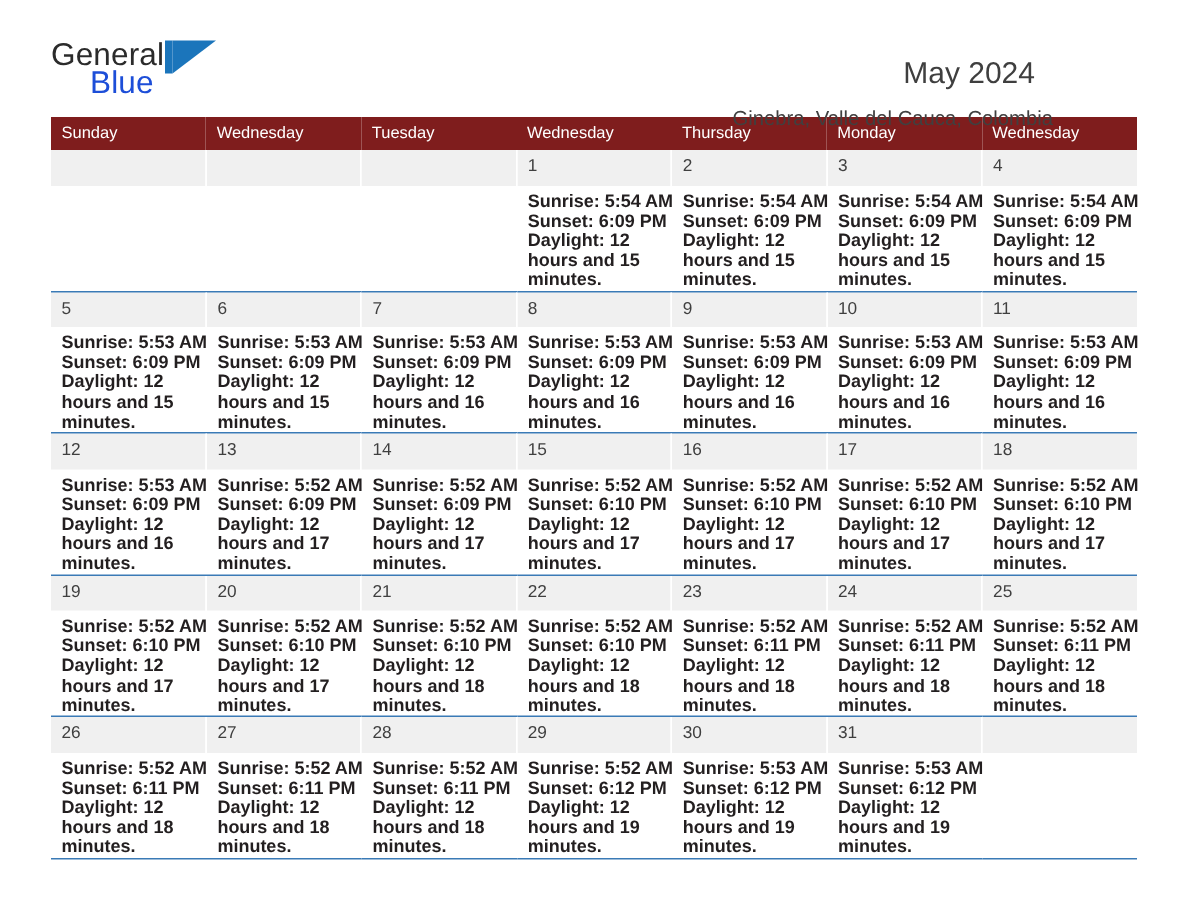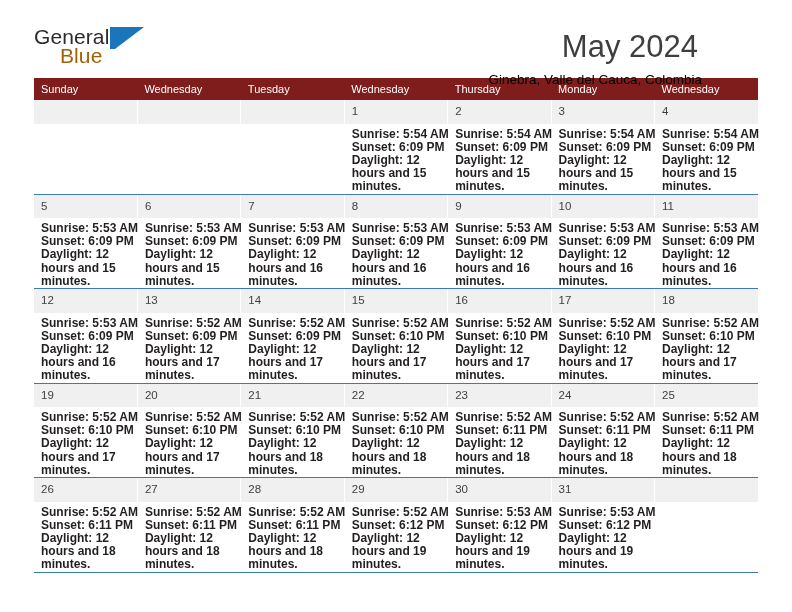--- a/index.html
+++ b/index.html
@@ -44,21 +44,21 @@
     top: 0;
     font-size: 21px;
     color: #2b2b2b;
     letter-spacing: .1px;
   }
   .logo-blue {
     position: absolute;
     left: 26px;
     top: 19px;
     font-size: 21px;
-    color: #a16207;
+    color: #1d4ed8;
     letter-spacing: .1px;
   }
   .logo-mark {
     position: absolute;
     left: 76px;
     top: 1px;
     width: 34px;
     height: 22px;
   }
   .logo-mark .bar {
@@ -77,29 +77,29 @@
     height: 0;
     border-top: 22px solid #1b75bb;
     border-right: 29px solid transparent;
   }
 
   .titles {
     text-align: right;
     padding-top: 0;
   }
   .cal-title {
-    font-size: 31px;
+    font-size: 20px;
     color: #3f3f3f;
     line-height: 1.1;
     font-weight: normal;
-    margin: 4px;
+    margin: 12px;
   }
   .cal-subtitle {
     font-size: 13.5px;
-    color: #000000;
+    color: #404040;
     margin-top: 9px;
     line-height: 1.1;
   }
 
   
   .calendar {
     width: 724px;
     border-collapse: collapse;
     table-layout: fixed;
     margin-top: 6px;

